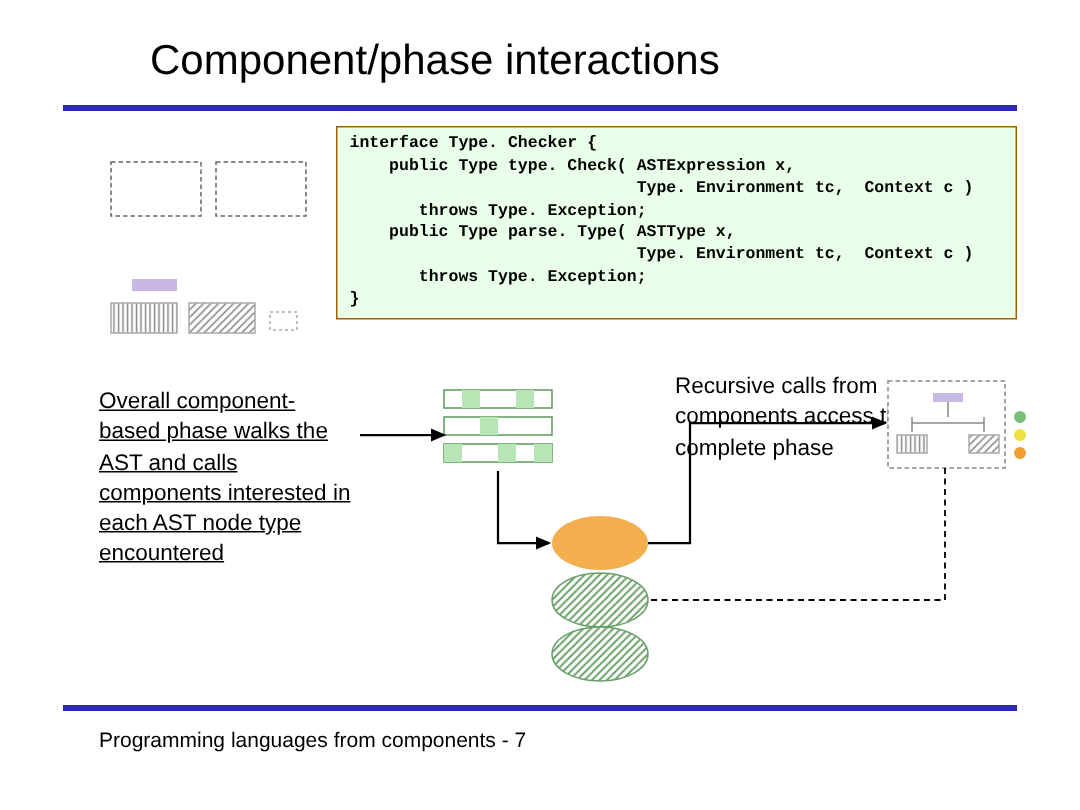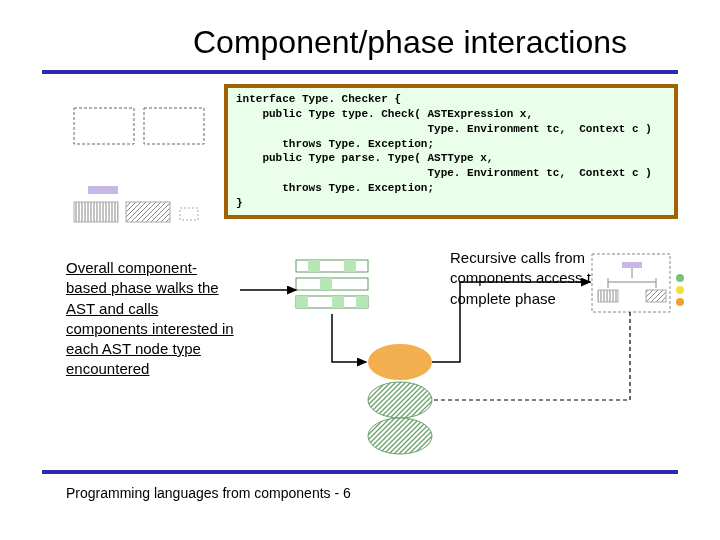--- a/index.html
+++ b/index.html
@@ -9,41 +9,41 @@
     background: #ffffff;
     font-family: Arial, Helvetica, sans-serif;
     position: relative;
     overflow: hidden;
   }
   .title {
     position: absolute;
     top: 24px;
     left: 0;
     right: 0;
-    text-align: center;
-    font-size: 32px;
+    text-align: left;
+    font-size: 28px;
     font-weight: 400;
     color: #000;
     padding-left: 100px;
   }
   .title-rule {
     position: absolute;
     top: 70px;
     left: 42px;
     right: 42px;
     height: 4px;
     background: #2a2ab2;
   }
   .code-box {
     position: absolute;
     top: 84px;
     left: 224px;
     width: 454px;
     background: #e9ffe9;
-    border: 4px solid #a16207;
+    border: 1px solid #a16207;
     font-family: "Courier New", Courier, monospace;
     font-size: 11px;
     font-weight: bold;
     line-height: 1.35;
     padding: 4px 8px;
     white-space: pre;
     color: #000;
   }
   .left-text {
     position: absolute;
@@ -167,13 +167,13 @@
   <ellipse cx="400" cy="322" rx="32" ry="18" fill="url(#hatch-green)" stroke="#6aa06a"></ellipse>
   <ellipse cx="400" cy="358" rx="32" ry="18" fill="url(#hatch-green)" stroke="#6aa06a"></ellipse>
 
   <path d="M240,212 L296,212" stroke="#000" stroke-width="1.5" fill="none" marker-end="url(#arrow)"></path>
   <path d="M332,236 L332,284 L366,284" stroke="#000" stroke-width="1.5" fill="none" marker-end="url(#arrow)"></path>
   <path d="M432,284 L460,284 L460,204 L590,204" stroke="#000" stroke-width="1.5" fill="none" marker-end="url(#arrow)"></path>
   <path d="M630,234 L630,322 L434,322" stroke="#000" stroke-width="1.2" fill="none" stroke-dasharray="4 3"></path>
 </svg>
 
 <div class="footer-rule"></div>
-<div class="footer">Programming languages from components -  6</div>
+<div class="footer">Programming languages from components -  7</div>
 
 </body></html>

